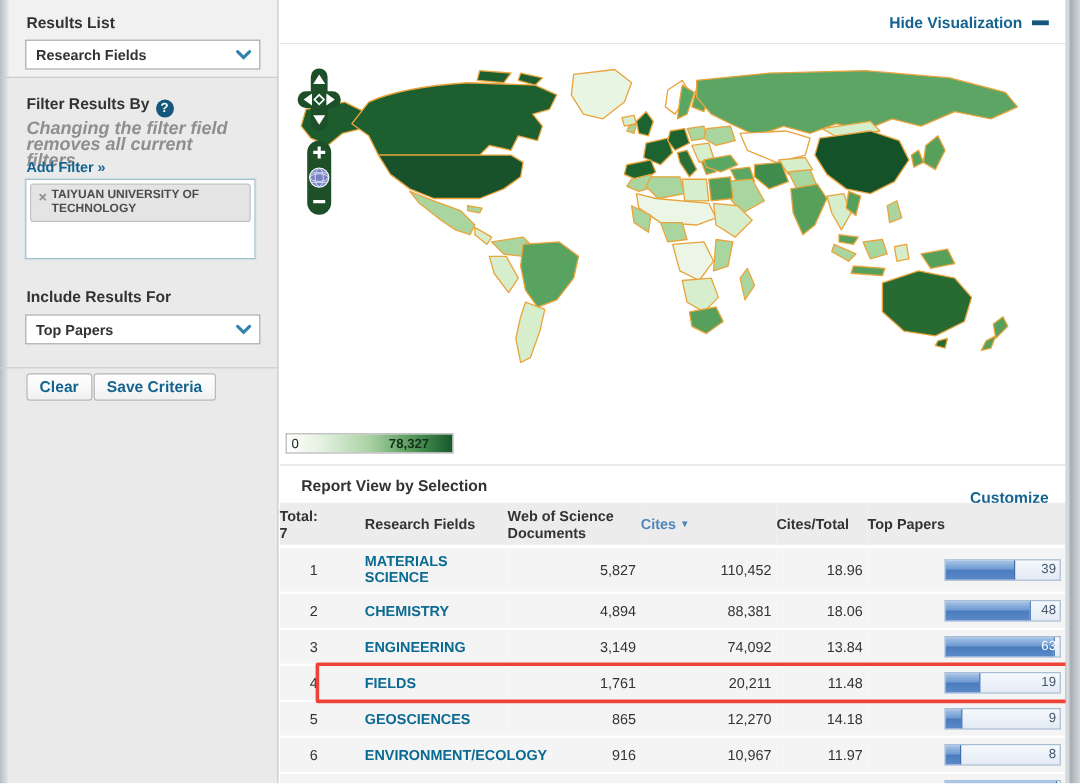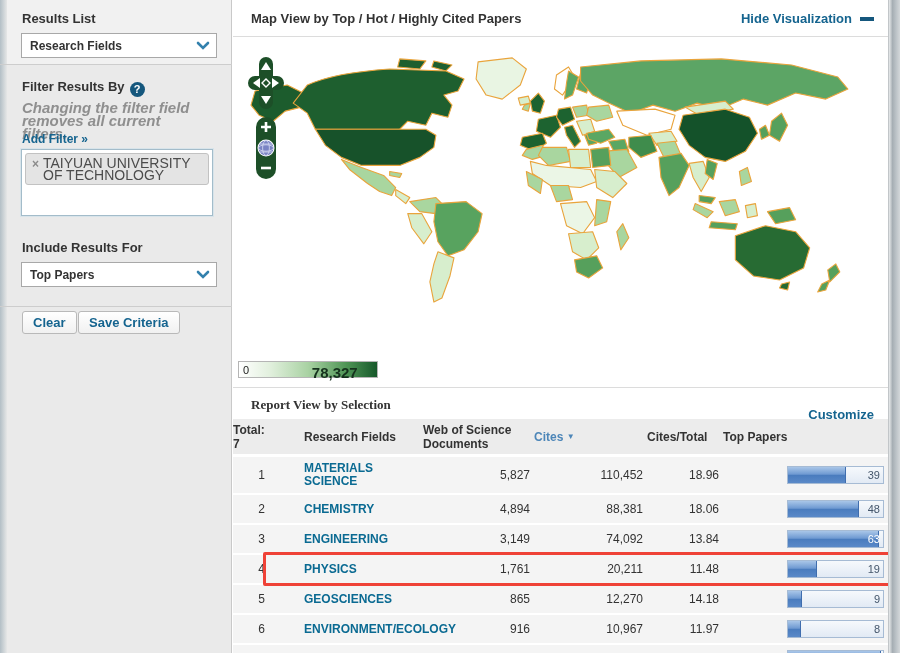--- a/index.html
+++ b/index.html
@@ -24,44 +24,44 @@
   .add-filter { position:absolute; left:22px; top:132px; font-size:12px; font-weight:bold;
                 color:#15648f; text-decoration:none; cursor:pointer; }
   .help { display:inline-block; width:15px; height:15px; border-radius:50%; background:#15577d;
           color:#fff; font-size:11px; font-weight:bold; text-align:center; line-height:15px;
           margin-left:5px; vertical-align:-2px; }
   .filter-box { position:absolute; left:21px; top:149px; width:192px; height:67px; background:#fff;
                 border:1px solid #a3bcca; box-shadow:0 0 0 1px #d8e4ea; padding:3px; }
   .tag { display:flex; background:#e4e4e4; border:1px solid #c2c2c2; border-radius:3px;
          padding:3px 4px; }
   .tag .x { color:#8b8b8b; font-size:12px; font-weight:bold; padding:0 4px 0 2px; cursor:pointer; }
-  .tag .t { font-size:14px; font-weight:normal; color:#4c4c4c; line-height:12px; }
+  .tag .t { font-size:10px; font-weight:bold; color:#4c4c4c; line-height:12px; }
   .btn { position:absolute; top:311px; height:23px; background:linear-gradient(#ffffff,#f1f1f1);
          border:1px solid #b9b9b9; border-radius:3px; color:#15648f; font-weight:bold;
          font-size:13px; padding:0 10px; cursor:pointer; font-family:"Liberation Sans",sans-serif; }
 
   
   #main { position:absolute; left:233px; top:0; width:655px; height:653px; background:#fff; overflow:hidden; }
   #main-hdr { position:relative; height:37px; border-bottom:1px solid #dcdcdc; }
   #main-hdr .title { position:absolute; left:18px; top:11px; font-size:13px; font-weight:bold; color:#333; }
   .hide-link { position:absolute; right:14px; top:11px; font-size:13px; font-weight:bold;
                color:#15648f; text-decoration:none; cursor:pointer;margin-left:12px; }
   .minus-bar { display:inline-block; width:14px; height:4px; background:#15577d; margin-left:8px;
                vertical-align:2px; }
 
   #map-zone { position:relative; height:351px; border-bottom:1px solid #dcdcdc; background:#fff; }
   #controls { position:absolute; left:13px; top:18px; }
   #worldmap { position:absolute; left:16px; top:16px; }
   #legend { position:absolute; left:5px; top:324px; width:140px; height:17px; border:1px solid #b5b5b5;
             background:linear-gradient(90deg,#ffffff 0%,#e2f0de 22%,#a9d2a3 50%,#4e9455 78%,#16582a 100%); }
   #legend .min { position:absolute; left:4px; top:2px; font-size:11px; color:#222; }
-  #legend .max { position:absolute; right:14%; top:2px; font-size:15px; color:#15311d; font-weight:bold;text-align:center; }
+  #legend .max { position:absolute; right:14%; top:2px; font-size:11px; color:#15311d; font-weight:bold;text-align:center; }
 
   #report-hdr { position:relative; height:31px; }
-  #report-hdr .title { position:absolute; left:18px; top:9px; font-size:13px; font-weight:bold; color:#333;font-family:Liberation Serif, serif; }
+  #report-hdr .title { position:absolute; left:18px; top:9px; font-size:13px; font-weight:bold; color:#333; }
   .customize { position:absolute; right:14px; top:19px; font-size:13px; font-weight:bold;
                color:#15648f; text-decoration:none; cursor:pointer; }
 
   #report-body { position:relative; }
   table { border-collapse:separate; border-spacing:0; width:668px; table-layout:fixed; }
   thead td { background:#ececec; font-size:12px; font-weight:bold; color:#333; text-align:left;
              height:38px; line-height:14px; vertical-align:middle; border-bottom:3px solid #fff; }
   thead td.cites-h { color:#4d86b8; cursor:pointer; }
   thead td .sort { font-size:8px; color:#4d86b8; vertical-align:2px; }
   tbody td { background:#f4f4f4; font-size:12px; color:#333; vertical-align:middle;
@@ -127,21 +127,20 @@
     </div>
     <div class="sb-divider" style="top:306px"></div>
 
     <button class="btn" style="left:22px">Clear</button>
     <button class="btn" style="left:78px">Save Criteria</button>
   </div>
 
   <div id="main">
 
     <div id="main-hdr">
-      <div class="title">Map View by Top / Hot / Highly Cited Papers</div>
       <a class="hide-link"><span>Hide Visualization</span><span class="minus-bar"></span></a>
     </div>
 
     <div id="map-zone">
 
       <svg id="worldmap" width="625" height="258" viewBox="0 0 622 255">
         <g stroke="#e9a43c" stroke-width="1.1" stroke-linejoin="round" stroke-linecap="round">
 
           <path d="M228,8 L262,4 L276,15 L270,31 L252,45 L236,41 L226,25 Z" fill="#e9f5e3"></path>
           <path d="M268,44 L278,42 L280,49 L270,51 Z" fill="#d7eecd"></path>
@@ -316,21 +315,21 @@
               <td class="num">13.84</td>
               <td class="topcell">
                 <div class="bar-track">
                   <div class="bar-fill" style="width:96%"></div>
                   <span class="bar-value on-fill">63</span>
                 </div>
               </td>
             </tr>
             <tr>
               <td class="rank">4</td>
-              <td class="field"><a>PHYSICS</a></td>
+              <td class="field"><a>FIELDS</a></td>
               <td class="num">1,761</td>
               <td class="num">20,211</td>
               <td class="num">11.48</td>
               <td class="topcell">
                 <div class="bar-track">
                   <div class="bar-fill" style="width:31%"></div>
                   <span class="bar-value">19</span>
                 </div>
               </td>
             </tr>

